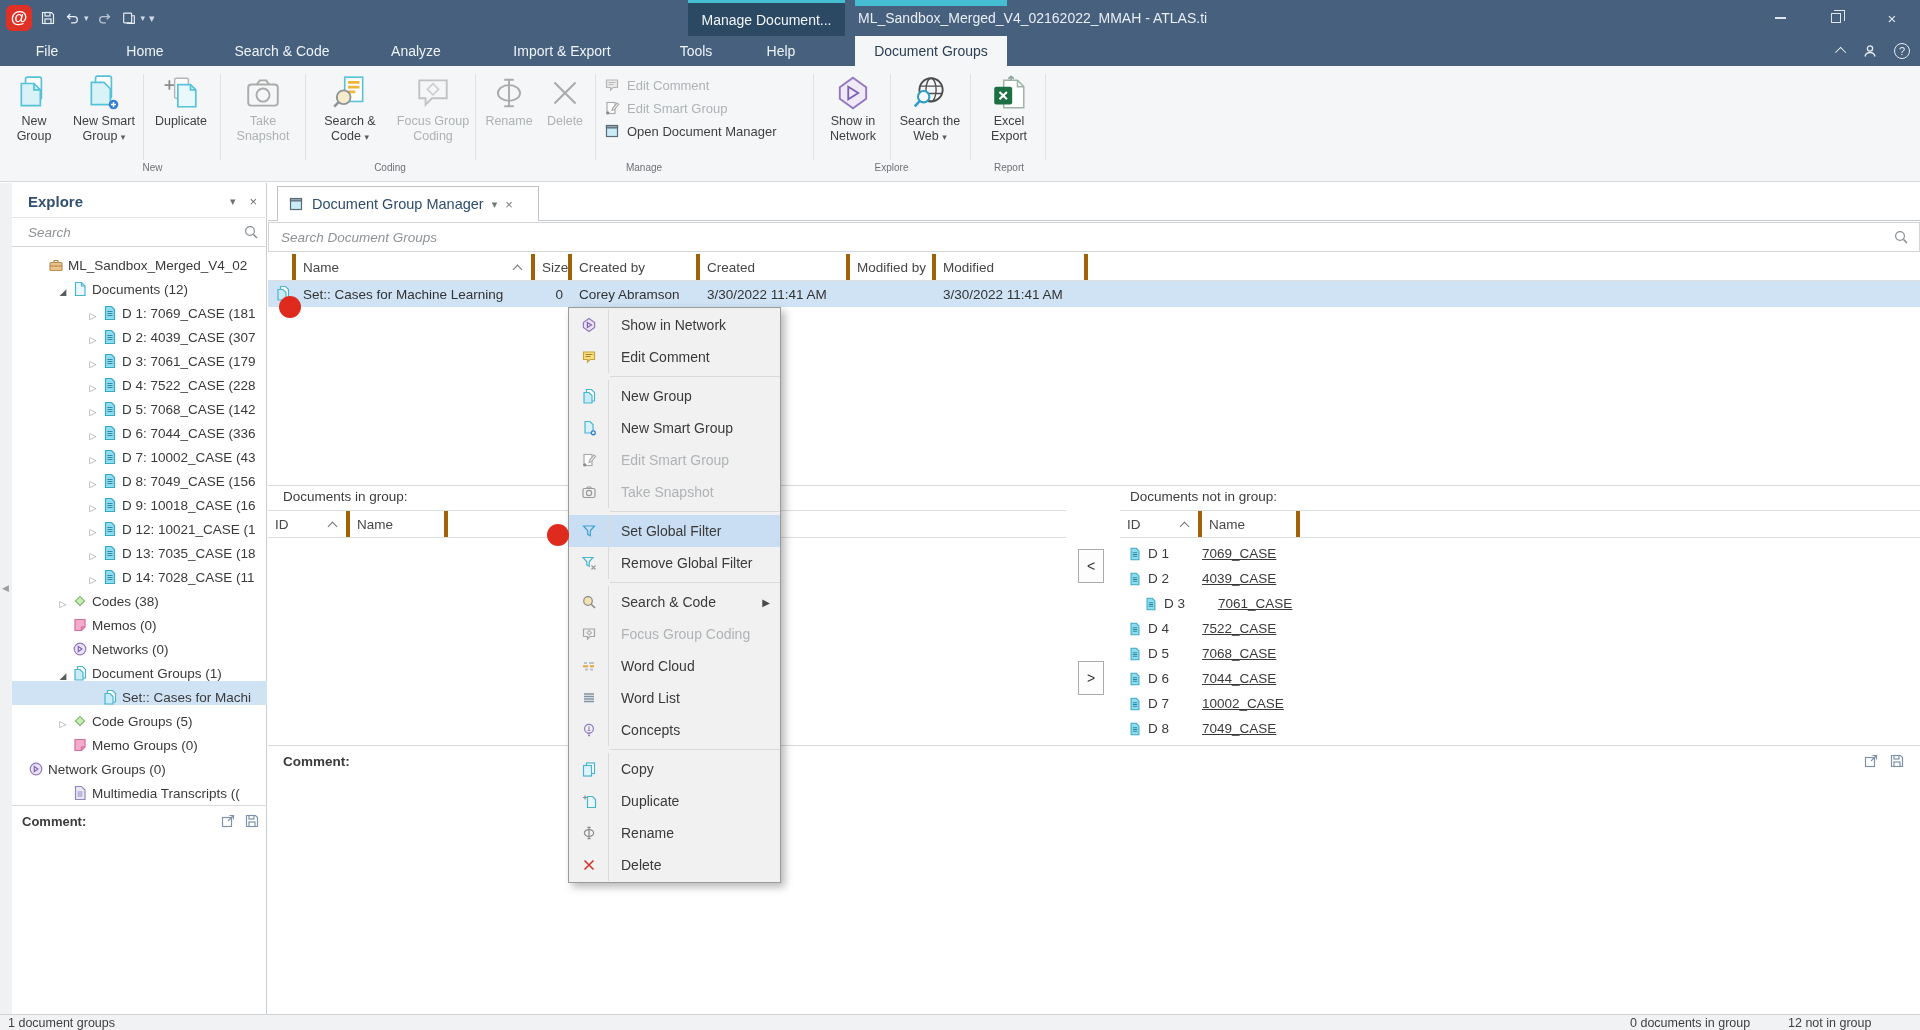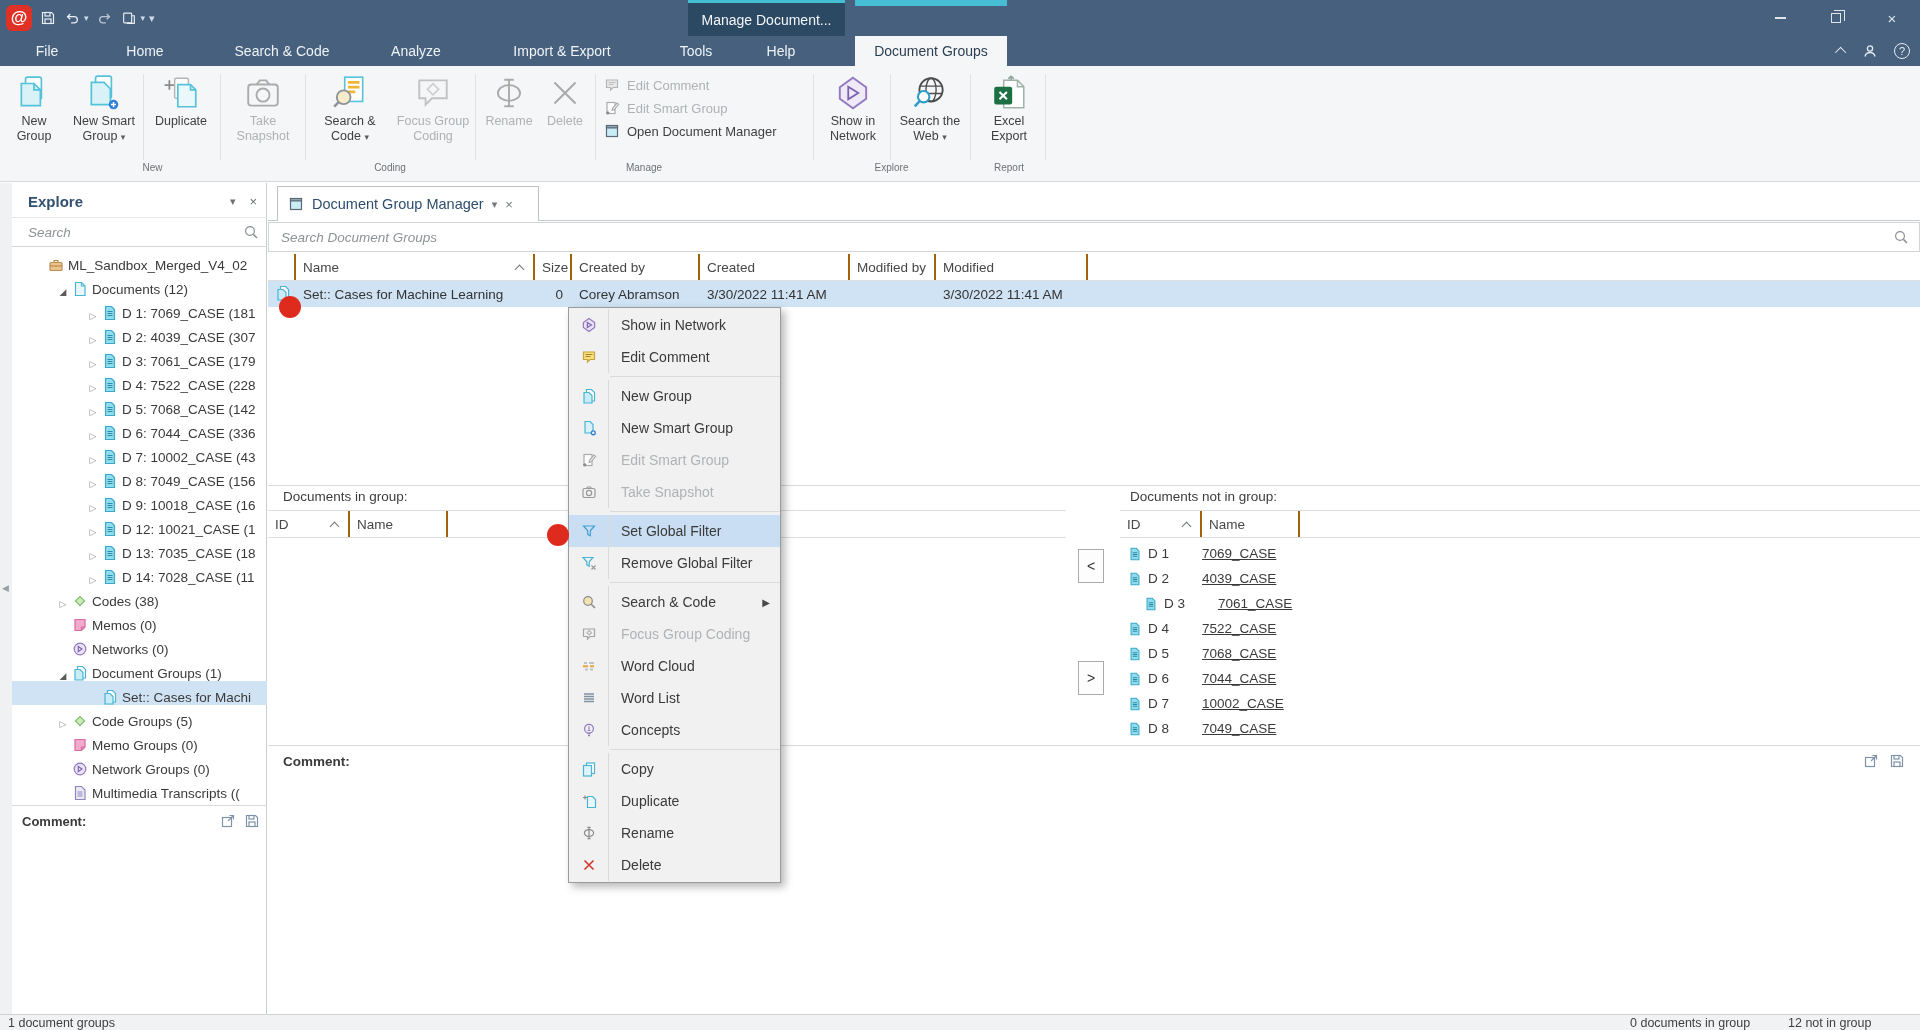--- a/index.html
+++ b/index.html
@@ -68,21 +68,21 @@
 
   
   #main { position:absolute; left:268px; top:183px; width:1652px; height:831px; background:#fff; }
   #mgr-tabrow { position:absolute; left:0; top:2px; width:1652px; height:36px; border-bottom:1px solid #c6cacd; }
   #mgr-tab { position:absolute; left:9px; top:1px; width:262px; height:35px; background:#fff; border:1px solid #bfc3c7; border-bottom:none; display:flex; align-items:center; padding:0 10px; gap:8px; }
   #mgr-tab .t { font-weight:normal; font-size:14.5px; color:#2e4d6e; }
   #mgr-tab .hic { color:#74797e; font-size:11px; }
   #mgr-search { position:absolute; left:0; top:39px; width:1652px; height:30px; border:1px solid #d2d5d8; display:flex; align-items:center; padding:0 10px 0 12px; }
   #mgr-search .ph { flex:1; font-style:italic; color:#8d9296; font-size:13.5px; }
   #mgr-header { position:absolute; left:0; top:71px; width:1652px; height:27px; display:flex; border-bottom:1px solid #dcdfe2; }
-  .hcell { display:flex; align-items:center; padding-left:7px; border-right:2px solid #a16207; font-size:13.5px; color:#474747; position:relative; }
+  .hcell { display:flex; align-items:center; padding-left:7px; border-right:4px solid #a16207; font-size:13.5px; color:#474747; position:relative; }
   .c-icon { width:28px; flex:0 0 28px; }
   .c-name { width:239px; flex:0 0 239px; }
   .c-size { width:37px; flex:0 0 37px; }
   .c-cby  { width:128px; flex:0 0 128px; }
   .c-cr   { width:150px; flex:0 0 150px; }
   .c-mby  { width:86px; flex:0 0 86px; }
   .c-md   { width:152px; flex:0 0 152px; }
   .c-fill { flex:1; border-right:none; }
   .sort-asc { position:absolute; right:10px; top:12px; width:7px; height:7px; border-left:1.4px solid #6f7479; border-top:1.4px solid #6f7479; transform:rotate(45deg); }
   #mgr-row { position:absolute; left:0; top:98px; width:1652px; height:26px; background:#cfe3f5; display:flex; align-items:center; font-size:13.5px; color:#333; }
@@ -153,20 +153,21 @@
           <svg width="16" height="16" viewBox="0 0 18 18" fill="none" stroke-width="1.2">
             <rect x="3" y="3.5" width="9" height="11" rx="1" stroke="#e8eef4" stroke-width="1.3"></rect>
             <path d="M12 6.5h3v8.5h-8.5" stroke="#e8eef4" stroke-width="1.3" fill="none"></path>
           </svg>
         </span>
         <span class="qat-caret">▾</span>
       <span class="qat-caret" style="font-size:11px">▾</span>
     </div>
     <div id="floating-tab">Manage Document...</div>
     <div id="contextual-accent"></div>
+    <div id="win-title">ML_Sandbox_Merged_V4_02162022_MMAH - ATLAS.ti</div>
     <div id="win-controls">
       <div class="wbtn">
           <span class="min"></span>
         </div>
       <div class="wbtn">
           <span class="restore"></span>
         </div>
       <div class="wbtn">×</div>
     </div>
   </div>
@@ -577,21 +578,21 @@
         <div class="tree-row" style="padding-left: 44px;">
           <span class="tarrow"></span>
           <span class="ticon icon">
             <svg width="16" height="16" viewBox="0 0 16 16" fill="none" stroke-width="1.2">
               <path d="M3 2.5h10v7.5l-3.5 3.5H3z" fill="#f4aacb" stroke="#d66ba0"></path>
               <path d="M9.5 13.5V10h3.5" stroke="#d66ba0" fill="none"></path>
             </svg>
           </span>
           <span class="tlabel">Memo Groups (0)</span>
         </div>
-        <div class="tree-row" style="padding-left: 44px;">
+        <div class="tree-row" style="">
           <span class="tarrow"></span>
           <span class="ticon icon">
             <svg width="16" height="16" viewBox="0 0 16 16" fill="none" stroke-width="1.2">
               <circle cx="8" cy="8" r="5.8" fill="#eae3f6" stroke="#9379bf"></circle>
               <path d="M6.3 5.4l3.6 2.6-3.6 2.6z" fill="none" stroke="#8066ae"></path>
             </svg>
           </span>
           <span class="tlabel">Network Groups (0)</span>
         </div>
         <div class="tree-row" style="padding-left: 44px;">

